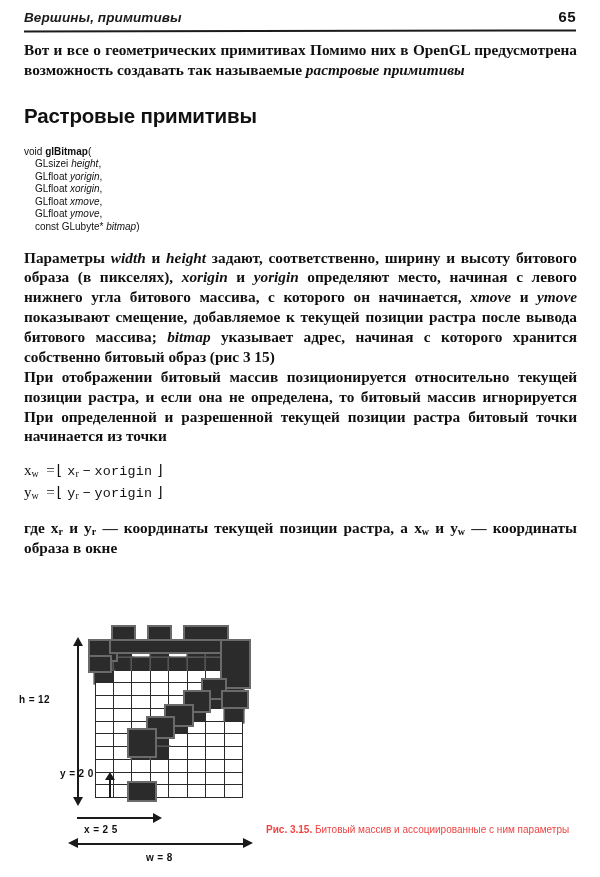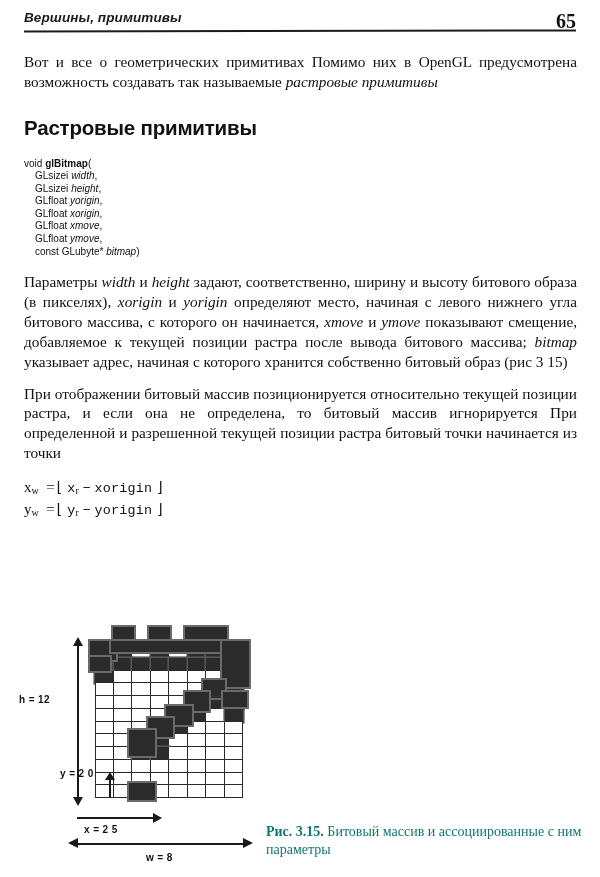--- a/index.html
+++ b/index.html
@@ -37,23 +37,23 @@
     font-style: italic;
     font-weight: 600;
     font-size: 13.5px;
     letter-spacing: 0.1px;
     color: #1a1a1a;
     position: absolute;
     left: 0;
     top: 0;
   }
   .runhead-page {
-    font-family: Liberation Serif, serif;
+    font-family: Liberation Mono, monospace;
     font-weight: 700;
-    font-size: 20px;
+    font-size: 15px;
     color: #111;
     position: absolute;
     right: 0;
     top: 0;
   }
   .runhead-rule {
     position: absolute;
     left: 24px;
     right: 24px;
     top: 30px;
@@ -63,27 +63,28 @@
   }
 
   
   .content {
     position: absolute;
     left: 24px;
     right: 23px;
     top: 40px;
   }
   p.para {
-    margin: 12px 0 0 0;
+    margin: 0 0 0 0;
     font-size: 15.3px;
     line-height: 1.30;
     text-align: justify;
     text-justify: inter-word;
     color: #111;
     font-family: "Liberation Serif", serif;
+    font-weight: bold;
   }
   .p-intro { margin-top: 6px; }
 
   h2.section-title {
     font-family: "Liberation Sans", sans-serif;
     font-weight: 700;
     font-size: 20.5px;
     margin: 24px 0 18px 0;
     color: #111;
     letter-spacing: -0.2px;
@@ -268,24 +269,24 @@
   .lbl-h { left: 19px; top: 694px; }
   .lbl-y { left: 60px; top: 768px; }
   .lbl-x { left: 84px; top: 824px; }
   .lbl-w { left: 146px; top: 852px; }
 
   .fig-caption {
     position: absolute;
     left: 266px;
     top: 823px;
     width: 320px;
-    font-family: Liberation Serif, serif;
-    font-size: 14px;
+    font-family: Liberation Sans, sans-serif;
+    font-size: 10px;
     line-height: 1.32;
-    color: #0f766e;
+    color: #ef4444;
   }
   .fig-caption b { font-weight: 700; }
 </style>
 </head>
 <body>
 
 <div class="page">
 
   <div class="runhead">
     <div class="runhead-title">Вершины, примитивы</div>
@@ -295,38 +296,38 @@
 
   <div class="content">
 
     <p class="para p-intro">Вот и все о геометрических примитивах  Помимо них в OpenGL предусмотрена возможность создавать так называемые <i>растровые примитивы</i></p>
 
     <h2 class="section-title">Растровые примитивы</h2>
 
 
     <div class="code">
       <div class="ln"><span>void </span><b>glBitmap</b><span>(</span></div>
-      <div class="ln ind"><span>GLsizei </span><i>width</i><span>,</span></div>
       <div class="ln ind"><span>GLsizei </span><i>height</i><span>,</span></div>
       <div class="ln ind"><span>GLfloat </span><i>yorigin</i><span>,</span></div>
       <div class="ln ind"><span>GLfloat </span><i>xorigin</i><span>,</span></div>
       <div class="ln ind"><span>GLfloat </span><i>xmove</i><span>,</span></div>
       <div class="ln ind"><span>GLfloat </span><i>ymove</i><span>,</span></div>
       <div class="ln ind"><span>const GLubyte* </span><i>bitmap</i><span>)</span></div>
     </div>
 
     <p class="para p-params">Параметры <i>width</i> и <i>height</i> задают, соответственно, ширину и высоту битового образа (в пикселях), <i>xorigin</i> и <i>yorigin</i> определяют место, начиная с левого нижнего угла битового массива, с которого он начинается, <i>xmove</i> и <i>ymove</i> показывают смещение, добавляемое к текущей позиции растра после вывода битового массива; <i>bitmap</i> указывает адрес, начиная с которого хранится собственно битовый образ (рис  3 15)</p>
 
     <p class="para p-render">При отображении битовый массив позиционируется относительно текущей позиции растра, и если она не определена, то битовый массив игнорируется  При определенной и разрешенной текущей позиции растра битовый точки начинается из точки</p>
 
     <div class="formula">
       <div class="frow"><span class="var">x</span><sub>w</sub>&nbsp;&nbsp;<span>=</span><span class="brk">⌊</span>&nbsp;<span class="mono">x</span><sub>r</sub>&nbsp;<span class="mono">−</span>&nbsp;<span class="mono">xorigin</span>&nbsp;<span class="brk">⌋</span></div>
       <div class="frow"><span class="var">y</span><sub>w</sub>&nbsp;&nbsp;<span>=</span><span class="brk">⌊</span>&nbsp;<span class="mono">y</span><sub>r</sub>&nbsp;<span class="mono">−</span>&nbsp;<span class="mono">yorigin</span>&nbsp;<span class="brk">⌋</span></div>
     </div>
 
+    <p class="para p-where"><span>где x</span><sub>r</sub><span> и y</span><sub>r</sub><span> — координаты текущей позиции растра, а x</span><sub>w</sub><span> и y</span><sub>w</sub><span> — координаты образа в окне</span></p>
 
   </div>
 
   <div class="figure"></div>
 
   <div class="grid-wrap">
     <div class="grid" id="bitmap-grid">
         <div class="cell c0 r0"></div>
         <div class="cell r0 on"></div>
         <div class="cell r0"></div>

